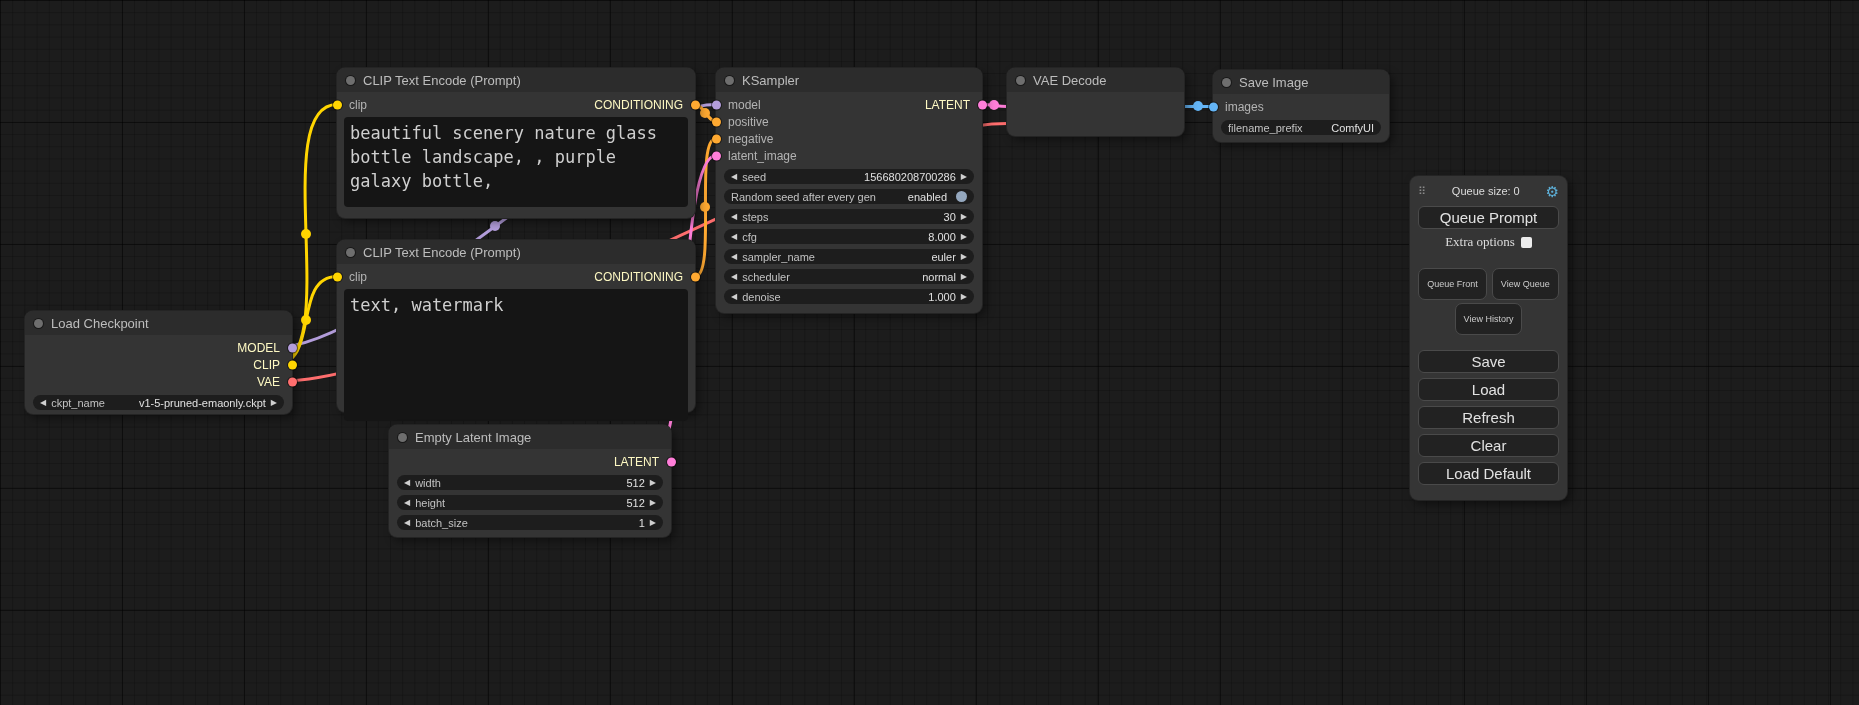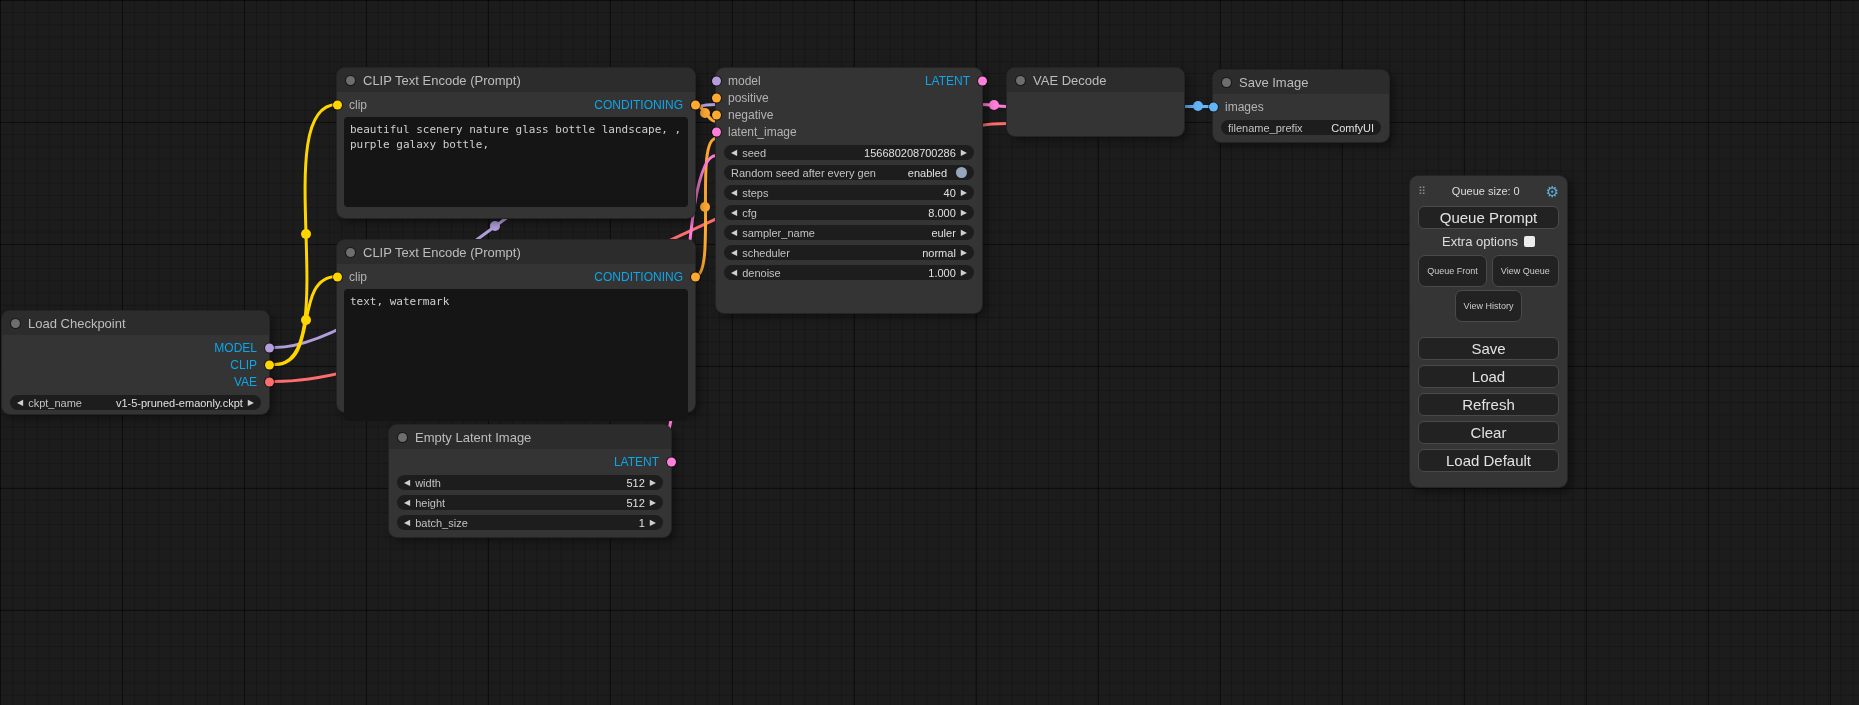--- a/index.html
+++ b/index.html
@@ -27,57 +27,57 @@
   .node-title {
     display:flex; align-items:center; gap:8px;
     height:24px; padding:0 9px;
     background:#2c2c2c; border-radius:8px 8px 0 0;
     color:#bdbdbd; font-size:13px; white-space:nowrap;
   }
   .title-dot { width:9px; height:9px; border-radius:50%; background:#6e6e6e; box-shadow:0 0 0 1px rgba(0,0,0,.45); flex:0 0 auto; }
   .node-body { padding-top:4px; padding-bottom:6px; }
   .slot-row { position:relative; height:17px; display:flex; align-items:center; padding:0 12px; font-size:12px; white-space:nowrap; }
   .in-label { color:#b3b3b3; }
-  .out-label { margin-left:auto; color:#0ea5e9; }
+  .out-label { margin-left:auto; color:#fef9c3; }
   .dot { position:absolute; width:9px; height:9px; border-radius:50%; top:50%; transform:translateY(-50%); box-shadow:0 0 0 1px rgba(0,0,0,.5); }
   .in-dot { left:-4.5px; } .out-dot { right:-4.5px; }
 
   .widget {
     display:flex; align-items:center; gap:5px;
     height:15px; margin:5px 8px 0; padding:0 7px;
     background:#1d1d1d; border-radius:8px;
     font-size:11px; color:#c2c2c2; white-space:nowrap;
   }
   .wvalue { margin-left:auto; color:#e0e0e0; }
   .warrow { font-size:8px; color:#d0d0d0; line-height:1; }
   .toggle-dot { width:11px; height:11px; border-radius:50%; margin-left:4px; flex:0 0 auto; }
 
   .prompt-box {
     margin:4px 7px 7px; padding:5px 6px;
     background:#151515; border-radius:4px;
-    font-family:"DejaVu Sans Mono",monospace; font-size:11px; line-height:1.4;
+    font-family:"DejaVu Sans Mono",monospace; font-size:17px; line-height:1.4;
     color:#cfcfcf; white-space:pre-wrap; overflow:hidden;
   }
 
   .queue-panel {
     position:absolute; left:1410px; top:176px; width:157px; z-index:3;
     background:#353535; border-radius:8px; padding:5px 8px 10px;
     box-shadow:0 0 0 1px #242424, 4px 4px 10px rgba(0,0,0,.5);
     color:#dddddd;
   }
   .qp-header { display:flex; align-items:center; height:20px; }
   .drag-handle { color:#8a8a8a; font-size:11px; }
   .queue-size { flex:1; text-align:center; font-size:11px; color:#dddddd; }
   .gear { font-size:15px; line-height:1; }
   .qp-big {
     display:block; width:100%; height:23px; margin:5px 0;
     background:#222; border:1px solid #4a4a4a; border-radius:6px;
     color:#e2e2e2; font-size:15px; font-family:inherit; cursor:pointer;text-align:center;
   }
-  .qp-extra { display:flex; align-items:center; justify-content:center; gap:6px; font-size:13px; margin:4px 0 6px; }
+  .qp-extra { display:flex; align-items:center; justify-content:center; gap:6px; font-size:13px; margin:4px 0 18px;font-family:Liberation Serif, serif; }
   .qp-checkbox { width:11px; height:11px; background:#ececec; border-radius:2px; }
   .qp-small-row { display:flex; justify-content:center; gap:5px; margin:3px 0; }
   .qp-small {
     height:32px; padding:0 8px;
     background:#222; border:1px solid #4a4a4a; border-radius:7px;
     color:#cccccc; font-size:9px; font-family:inherit; cursor:pointer;
   }
   .qp-gap { height:7px; }
 </style>
 </head>
@@ -97,21 +97,21 @@
   <circle cx="306" cy="234" r="5" style="fill: rgb(255, 213, 0);"></circle>
   <circle cx="306" cy="320" r="5" style="fill: rgb(255, 213, 0);"></circle>
   <circle cx="644" cy="252" r="5" style="fill: rgb(255, 110, 110);"></circle>
   <circle cx="705" cy="113" r="5" style="fill: rgb(255, 169, 49);"></circle>
   <circle cx="705" cy="207" r="5" style="fill: rgb(255, 169, 49);"></circle>
   <circle cx="683" cy="308" r="5" style="fill: rgb(255, 126, 217);"></circle>
   <circle cx="994" cy="105" r="5" style="fill: rgb(255, 126, 217);"></circle>
   <circle cx="1198" cy="106" r="5" style="fill: rgb(100, 181, 246);"></circle>
 </svg>
 
-<div class="node" style="left:2px;top:311px;width:267px;height:103px">
+<div class="node" style="left:25px;top:311px;width:267px;height:103px">
   <div class="node-title">
     <span class="title-dot"></span>
     <span>Load Checkpoint</span>
   </div>
   <div class="node-body">
     <div class="slot-row">
       <span class="out-label">MODEL</span>
       <span class="dot out-dot" style="background: rgb(179, 157, 219);"></span>
     </div>
     <div class="slot-row">
@@ -188,20 +188,24 @@
     <div class="widget">
       <span class="warrow">◀</span>
       <span class="wlabel">batch_size</span>
       <span class="wvalue">1</span>
       <span class="warrow">▶</span>
     </div>
   </div>
 </div>
 
 <div class="node" style="left:716px;top:68px;width:266px;height:245px">
+  <div class="node-title">
+    <span class="title-dot"></span>
+    <span>KSampler</span>
+  </div>
   <div class="node-body">
     <div class="slot-row">
       <span class="dot in-dot" style="background: rgb(179, 157, 219);"></span>
       <span class="in-label">model</span>
       <span class="out-label">LATENT</span>
       <span class="dot out-dot" style="background: rgb(255, 126, 217);"></span>
     </div>
     <div class="slot-row">
       <span class="dot in-dot" style="background: rgb(255, 169, 49);"></span>
       <span class="in-label">positive</span>
@@ -221,21 +225,21 @@
       <span class="warrow">▶</span>
     </div>
     <div class="widget">
       <span class="wlabel">Random seed after every gen</span>
       <span class="wvalue">enabled</span>
       <span class="toggle-dot" style="background: rgb(148, 167, 190);"></span>
     </div>
     <div class="widget">
       <span class="warrow">◀</span>
       <span class="wlabel">steps</span>
-      <span class="wvalue">40</span>
+      <span class="wvalue">30</span>
       <span class="warrow">▶</span>
     </div>
     <div class="widget">
       <span class="warrow">◀</span>
       <span class="wlabel">cfg</span>
       <span class="wvalue">8.000</span>
       <span class="warrow">▶</span>
     </div>
     <div class="widget">
       <span class="warrow">◀</span>

